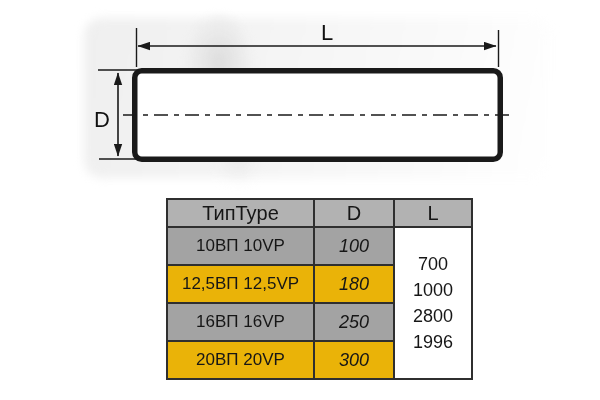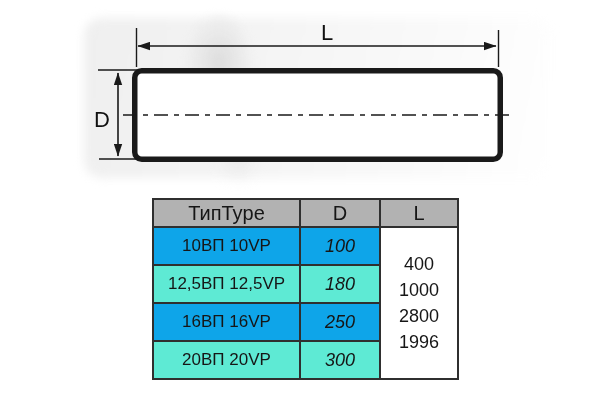--- a/index.html
+++ b/index.html
@@ -46,41 +46,41 @@
     position: absolute;
     left: 0; top: 0;
   }
   #diagram-svg .thin  { stroke: #1a1a1a; stroke-width: 1.4; fill: none; }
   #diagram-svg .dim   { stroke: #1a1a1a; stroke-width: 1.6; fill: none; }
   #diagram-svg text   { fill: #111111; font-family: "Liberation Sans", "DejaVu Sans", sans-serif; font-size: 22px; }
 
   
   #spec-table {
     position: absolute;
-    left: 152px; top: 198px;
+    left: 166px; top: 198px;
     border-collapse: collapse;
     table-layout: fixed;
     width: 305px;
     color: #161616;
   }
   #spec-table th, #spec-table td {
     border: 2px solid #2f2f2f;
     text-align: center;
     vertical-align: middle;
     padding: 0;
     font-weight: 400;
   }
   #spec-table thead th {
     background: #b2b2b2;
     height: 26px;
     font-size: 20px;
   }
-  #spec-table tbody td { height: 36px; background: #0ea5e9; font-size: 17px; }
+  #spec-table tbody td { height: 36px; background: #a3a3a3; font-size: 17px; }
   #spec-table td.d-cell { font-size: 18px; font-style: italic; }
-  #spec-table tr.stripe td { background: #5eead4; }
+  #spec-table tr.stripe td { background: #eab308; }
   #spec-table td.l-cell { background: #ffffff; font-size: 18px; }
   #spec-table td.l-cell .l-line { line-height: 26px; }
 </style>
 </head>
 <body>
 
 <div id="stage">
 
   <div class="bg-band"></div>
   <div class="bg-blob"></div>
@@ -123,21 +123,21 @@
         <th>ТипType</th>
         <th>D</th>
         <th>L</th>
       </tr>
     </thead>
     <tbody>
       <tr>
         <td class="type-cell">10ВП 10VP</td>
         <td class="d-cell">100</td>
         <td class="l-cell" rowspan="4">
-          <div class="l-line">400</div>
+          <div class="l-line">700</div>
           <div class="l-line">1000</div>
           <div class="l-line">2800</div>
           <div class="l-line">1996</div>
         </td>
       </tr>
       <tr class="stripe">
         <td class="type-cell">12,5ВП 12,5VP</td>
         <td class="d-cell">180</td>
       </tr>
       <tr>

